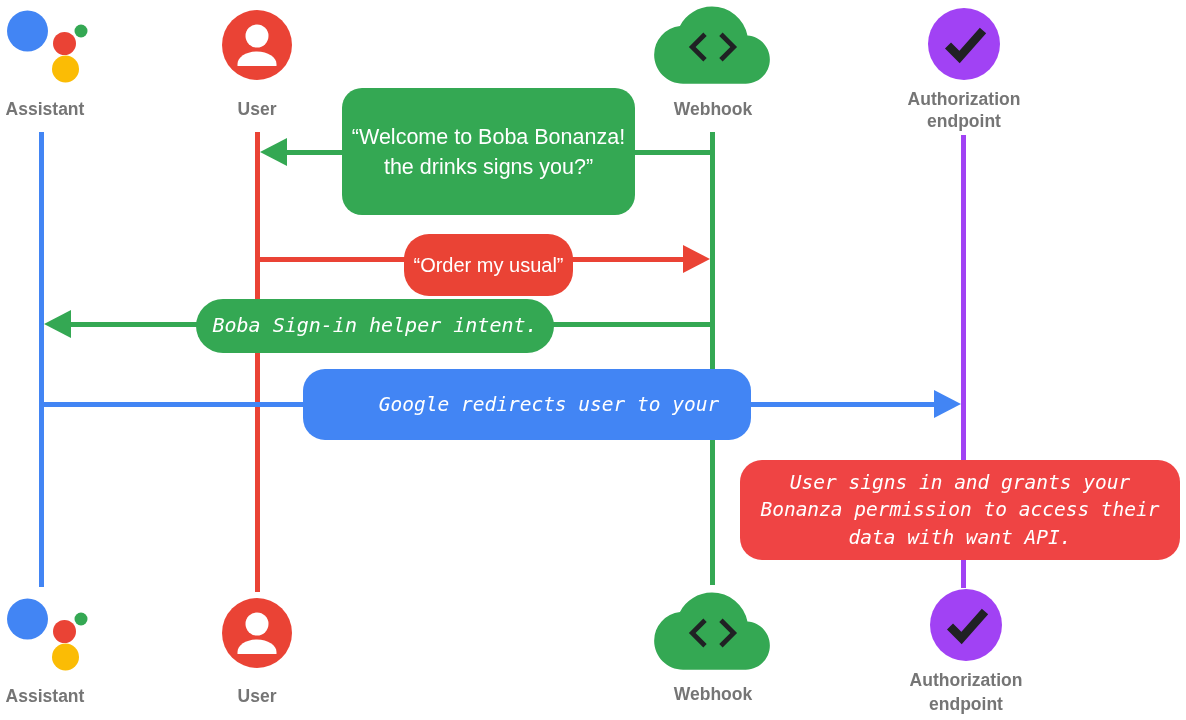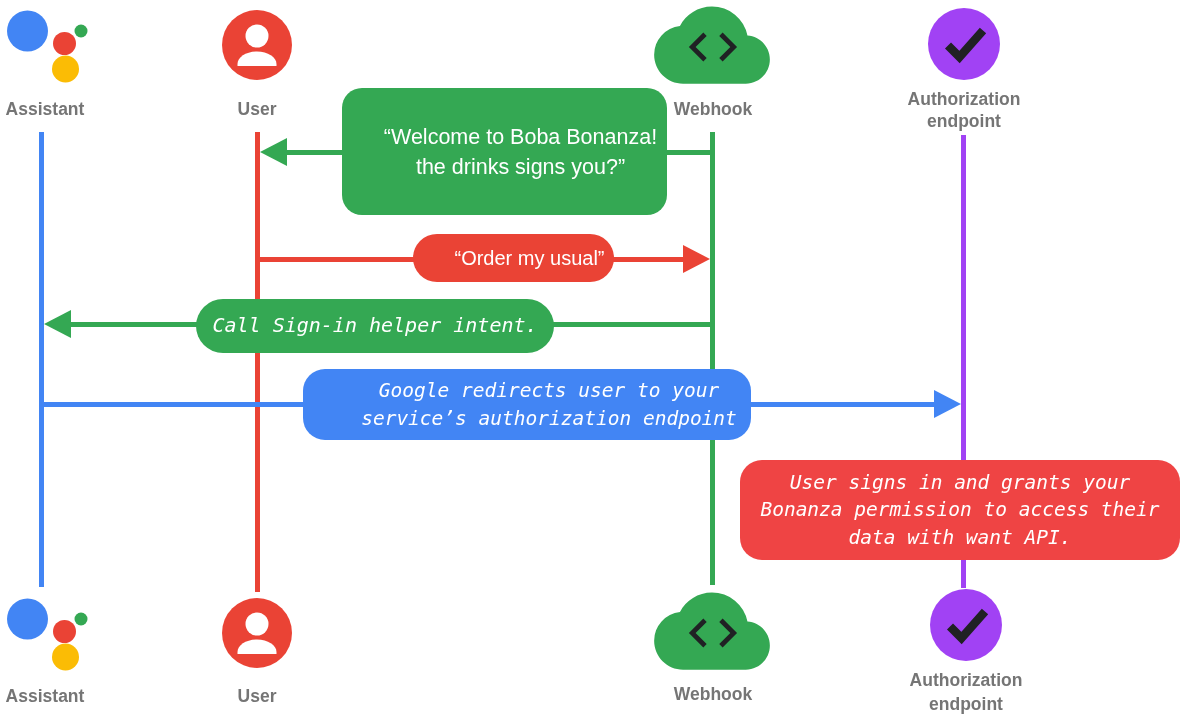--- a/index.html
+++ b/index.html
@@ -17,21 +17,21 @@
   .hline{position:absolute;height:5px;z-index:2;}
   .arrow-left,.arrow-right{position:absolute;width:0;height:0;z-index:2;
     border-top:14px solid transparent;border-bottom:14px solid transparent;}
   .arrow-left{border-right:27px solid;}
   .arrow-right{border-left:27px solid;}
 
   
   .msg{position:absolute;display:flex;flex-direction:column;justify-content:center;
        align-items:center;color:#fff;text-align:center;z-index:3;}
   .msg .ln{white-space:nowrap;}
-  .sans{font-size:21.5px;line-height:30px;padding-left:32px;}
+  .sans{font-size:21.5px;line-height:30px;}
   .mono{font-family:"DejaVu Sans Mono",monospace;font-style:italic;
         font-size:19.5px;line-height:27.5px;}
   .bg-green{background:#34A853;}
   .bg-red{background:#EA4335;}
   .bg-blue{background:#4285F4;padding-left:44px;}
   .bg-cyan{background:#ef4444;}
 
   
   .icon{position:absolute;z-index:2;line-height:0;}
   .actor-label{position:absolute;color:#757575;font-weight:bold;font-size:17.5px;
@@ -57,31 +57,30 @@
   <div class="arrow-left" style="left:44px;top:310px;border-right-color:#34A853"></div>
 
   <div class="hline" style="left:42px;top:402px;width:892px;background:#4285F4"></div>
   <div class="arrow-right" style="left:934px;top:390px;border-left-color:#4285F4"></div>
 
   <div class="msg sans bg-green" style="left:342px;top:88px;width:293px;height:127px;border-radius:20px">
     <div class="ln">“Welcome to Boba Bonanza!</div>
     <div class="ln">the drinks signs you?”</div>
   </div>
 
-  <div class="msg sans bg-red" style="left:413px;top:234px;width:169px;height:48px;border-radius:25px;font-size:20px">
+  <div class="msg sans bg-red" style="left:404px;top:234px;width:169px;height:62px;border-radius:25px;font-size:20px">
     <div class="ln">“Order my usual”</div>
   </div>
 
   <div class="msg mono bg-green" style="left:196px;top:299px;width:358px;height:54px;border-radius:27px;font-size:20px">
-    <div class="ln">Call Sign-in helper intent.</div>
+    <div class="ln">Boba Sign-in helper intent.</div>
   </div>
 
   <div class="msg mono bg-blue" style="left:303px;top:369px;width:404px;height:71px;border-radius:22px">
     <div class="ln">Google redirects user to your</div>
-    <div class="ln">service’s authorization endpoint</div>
   </div>
 
   <div class="msg mono bg-cyan" style="left:740px;top:460px;width:440px;height:100px;border-radius:22px">
     <div class="ln">User signs in and grants your</div>
     <div class="ln">Bonanza permission to access their</div>
     <div class="ln">data with want API.</div>
   </div>
 
   <div class="icon" style="left:5px;top:8px">
     <svg width="84" height="84" viewBox="0 0 84 84">

